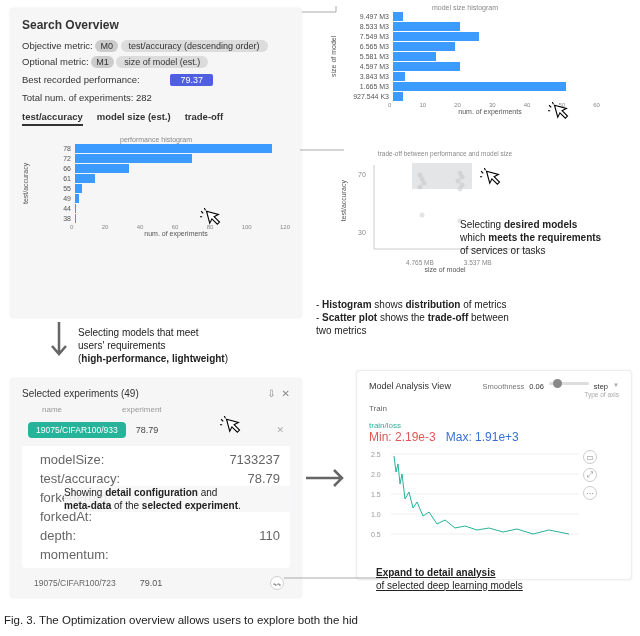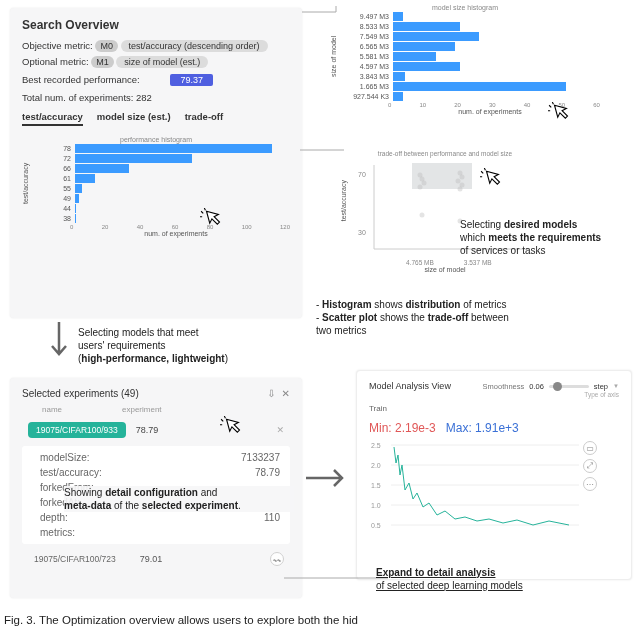--- a/index.html
+++ b/index.html
@@ -42,21 +42,21 @@
   .tab.active { border-bottom: 2px solid #333; }
   .bar-row { display: flex; align-items: center; gap: 4px; margin: 1px 0; }
   .bar-label { width: 38px; text-align: right; font-size: 7px; color: #555; }
   .bar { background: #3b9bff; height: 9px; }
   .axis-label { font-size: 7px; color: #555; text-align: center; }
   .cursor-icon svg { width: 26px; height: 26px; }
   .caption { font-size: 10px; color: #222; line-height: 1.3; }
   .caption b { font-weight: 700; }
   .exp-item { display: flex; align-items: center; gap: 10px; padding: 4px 6px; font-size: 9px; color: #444; }
   .exp-name-pill { background: #25b39a; color: #fff; border-radius: 4px; padding: 3px 8px; font-size: 8.5px; }
-  .exp-meta-row { display: flex; justify-content: space-between; font-size: 10px; color: #666; padding: 2px 10px 2px 18px; text-align: right; }
+  .exp-meta-row { display: flex; justify-content: space-between; font-size: 13px; color: #666; padding: 2px 10px 2px 18px; text-align: right; }
   .scatter-area { position: absolute; }
   .scatter-dot { fill: #bbb; opacity: 0.4; }
   .loss-path { stroke: #26b39a; stroke-width: 1; fill: none; }
   .small-btn { width: 14px; height: 14px; border:1px solid #ccc; border-radius:50%; display:flex; align-items:center;justify-content:center;font-size:8px;color:#888;background:#fff;}
 </style>
 </head>
 <body>
 
 <div class="panel" style="left:10px; top:8px; width:292px; height:310px;">
   <div style="font-size:12px;font-weight:600;margin-bottom:8px;">Search Overview</div>
@@ -297,21 +297,21 @@
       </div>
       <div class="exp-meta-row">
         <span>forkedAt:</span>
         <span></span>
       </div>
       <div class="exp-meta-row">
         <span>depth:</span>
         <span>110</span>
       </div>
       <div class="exp-meta-row">
-        <span>metrics:</span>
+        <span>momentum:</span>
         <span></span>
       </div>
     </div>
   <div class="exp-item" style="opacity:0.9;">
     <span style="font-size:8.5px;color:#555;padding-left:6px;">19075/CIFAR100/723</span>
     <span style="margin-left:14px;">79.01</span>
     <span class="small-btn" style="margin-left:auto;">〰</span>
   </div>
 </div>
 
@@ -320,33 +320,34 @@
 
 <div style="position:absolute;left:306px;top:466px;">
   <svg width="44" height="24">
       <path d="M0 12 L34 12 M28 4 L36 12 L28 20" stroke="#666" stroke-width="2.5" fill="none"></path>
     </svg>
 </div>
 
 <div class="panel" style="left:356px;top:370px;width:276px;height:210px;background:#fff;border:1px solid #eee;">
   <div style="display:flex;align-items:center;gap:10px;">
     <div style="font-size:9px;">Model Analysis View</div>
-    <div style="margin-left:auto;display:flex;align-items:center;gap:5px;">
+    <div style="margin-left:auto;display:flex;gap:5px;">
       <span style="font-size:7.5px;color:#777;">Smoothness</span>
       <span style="font-size:7.5px;">0.06</span>
       <div style="width:40px;height:3px;background:#ddd;border-radius:2px;position:relative;">
         <div style="position:absolute;left:4px;top:-3px;width:9px;height:9px;background:#888;border-radius:50%;"></div>
       </div>
       <span style="font-size:7.5px;">step</span>
       <span style="font-size:6px;color:#aaa;">▼</span>
     </div>
   </div>
   <div style="text-align:right;font-size:6.5px;color:#aaa;">Type of axis</div>
   <div style="font-size:8px;color:#666;margin-top:6px;">Train</div>
   <div style="margin-top:8px;">
+    <div style="font-size:8px;color:#26b39a;">train/loss</div>
     <div style="font-size:12px;">
       <span style="color:#e05757;">Min: 2.19e-3</span>
       &nbsp;
       <span style="color:#3a70d6;">Max: 1.91e+3</span>
     </div>
     <div style="display:flex;">
       <svg width="210" height="110">
         <g stroke="#eee">
           <line x1="22" y1="10" x2="210" y2="10"></line>
             <line x1="22" y1="30" x2="210" y2="30"></line>

